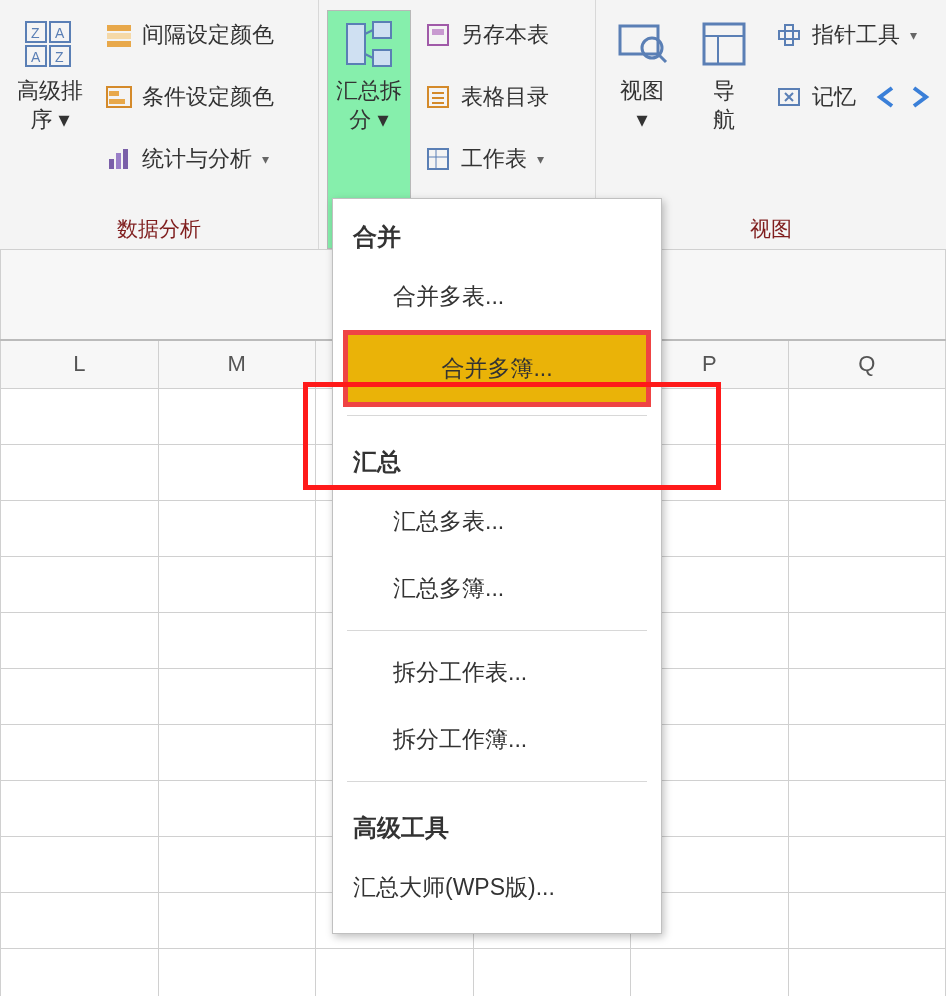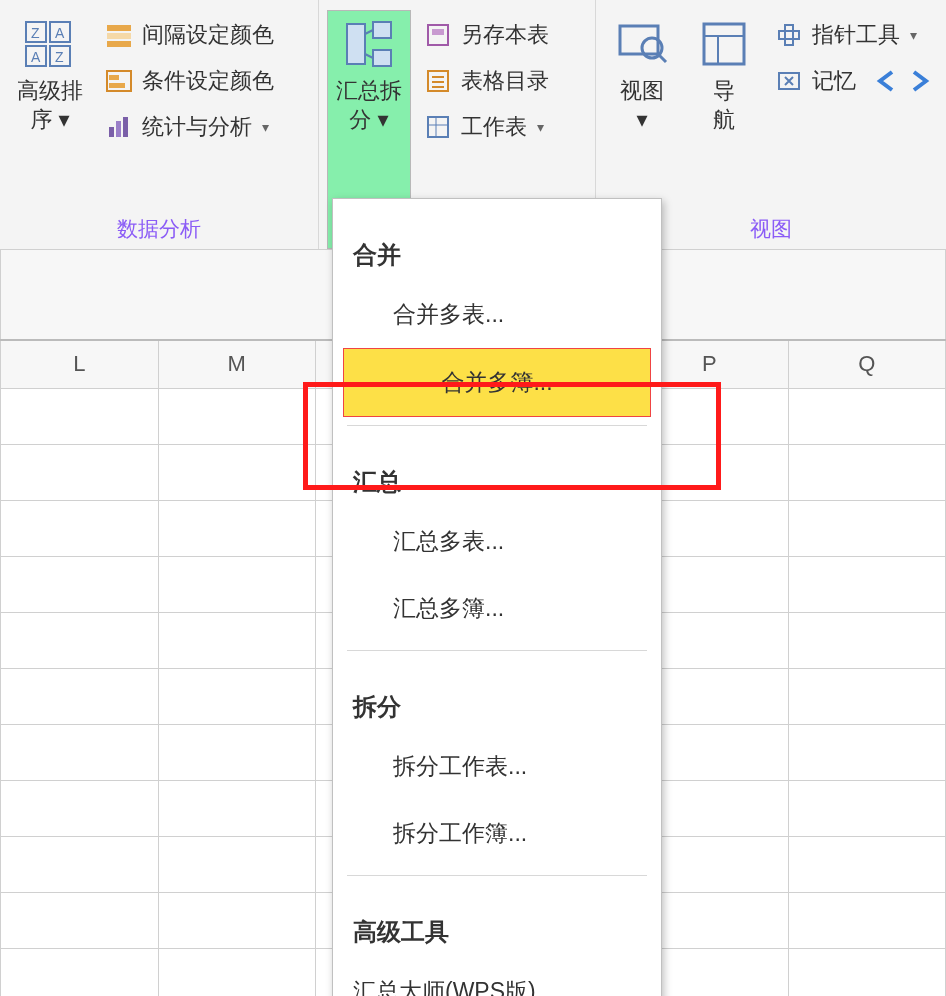--- a/index.html
+++ b/index.html
@@ -20,21 +20,21 @@
 .ribbon-group {
   display: flex;
   flex-direction: column;
   border-right: 1px solid #d8d8d8;
   padding: 10px 8px 0 8px;
   position: relative;
 }
 .group-label {
   text-align: center;
   font-size: 21px;
-  color: #8b5cf6;
+  color: #7f1d1d;
   padding: 8px 0 6px 0;
   position: absolute;
   bottom: 0;
   left: 0;
   right: 0;
 }
 .group-body {
   display: flex;
   gap: 6px;
   flex: 1;
@@ -48,21 +48,21 @@
   border: 1px solid transparent;
   cursor: pointer;
   text-align: center;
   font-size: 22px;
   color: #333;
   line-height: 1.3;
   gap: 4px;
 }
 .big-btn.active { background: #86efac; border-color: #b8b8b8; }
 .big-btn .ic { width: 58px; height: 58px; display:flex; align-items:center; justify-content:center; }
-.small-list { display:flex; flex-direction:column; gap:8px; padding-top:6px; }
+.small-list { display:flex; flex-direction:column; gap:24px; padding-top:6px; }
 .small-btn {
   display: flex;
   align-items: center;
   gap: 8px;
   font-size: 22px;
   color: #333;
   padding: 4px 6px;
   cursor: pointer;
   white-space: nowrap;
 }
@@ -101,30 +101,29 @@
   border: 1px solid #c0c0c0;
   box-shadow: 2px 3px 8px rgba(0,0,0,0.25);
   z-index: 10;
   padding-bottom: 12px;
 }
 .dd-header {
   font-size: 24px;
   font-weight: bold;
   color: #333;
   padding: 22px 20px 10px 20px;
-  margin-top: 18px;
 }
 .dd-sep { height:1px; background:#d8d8d8; margin: 8px 14px; }
 .dd-item {
   font-size: 23px;
   color: #333;
   padding: 18px 20px 18px 60px;
   cursor: pointer;
 }
-.dd-item.hl { background: #fde047; border:1px solid #ef4444; margin:0 10px;}
+.dd-item.hl { background: #eab308; border:5px solid #ef4444; margin:0 10px;}
 .dd-item.ic-row { display:flex; align-items:center; gap:12px; padding-left:20px;}
 
 
 .redbox {
   position: absolute;
   border: 5px solid #ff1a1a;
   top: 382px;
   left: 303px;
   width: 418px;
   height: 108px;
@@ -411,21 +410,20 @@
 
 <div class="dropdown">
   <div class="dd-header">合并</div>
   <div class="dd-item">合并多表...</div>
   <div class="dd-item hl" style="text-align:center;padding-left:20px">合并多簿...</div>
   <div class="dd-sep"></div>
   <div class="dd-header">汇总</div>
   <div class="dd-item">汇总多表...</div>
   <div class="dd-item">汇总多簿...</div>
   <div class="dd-sep"></div>
-  <div class="dd-header">拆分</div>
   <div class="dd-item">拆分工作表...</div>
   <div class="dd-item">拆分工作簿...</div>
   <div class="dd-sep"></div>
   <div class="dd-header">高级工具</div>
   <div class="dd-item ic-row">
 
     <span>汇总大师(WPS版)...</span>
   </div>
 </div>
 

